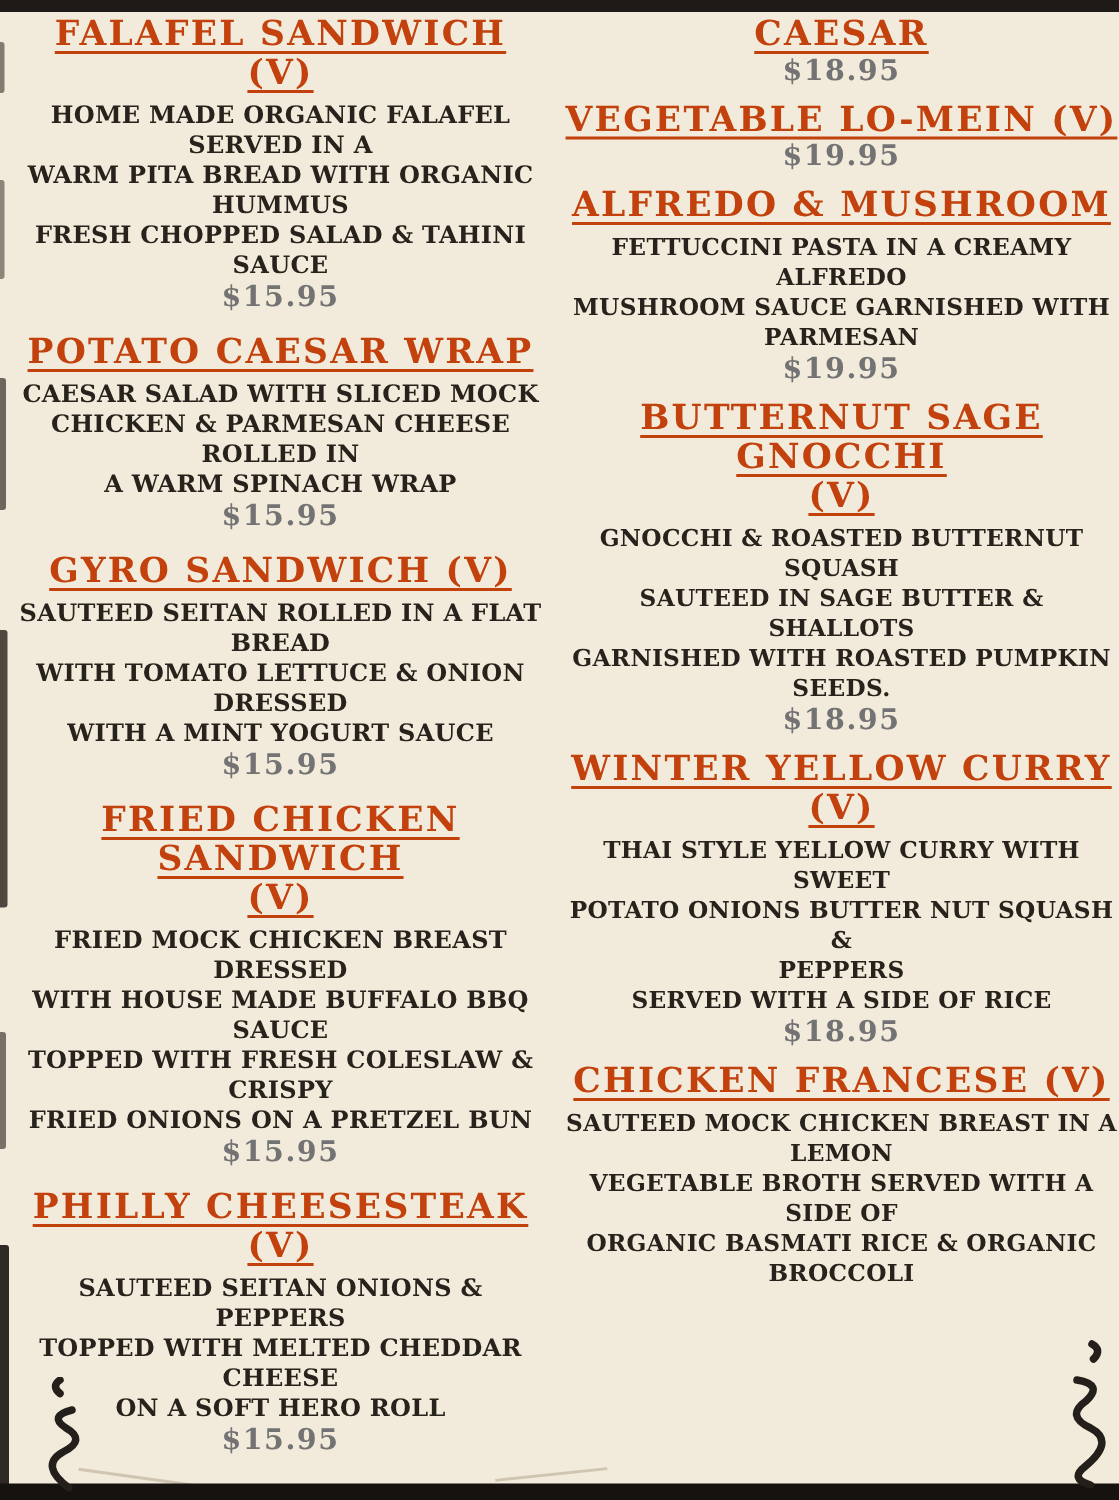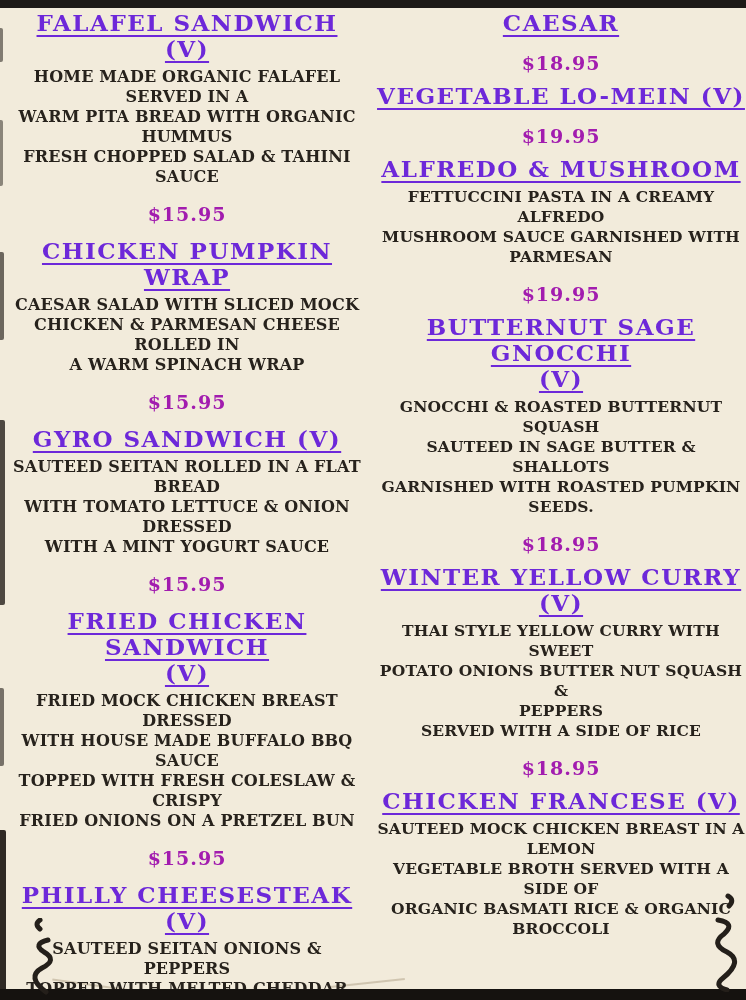--- a/index.html
+++ b/index.html
@@ -51,30 +51,30 @@
   .menu-item { text-align: center; }
   .col-left  .menu-item { margin-bottom: 13px; }
   .col-right .menu-item { margin-bottom: 9px; }
 
   .item-name {
     font-size: 23px; line-height: 26px; font-weight: 700;
     letter-spacing: 1.5px; white-space: pre-line;
     text-decoration: underline;
     text-decoration-thickness: 2px;
     text-underline-offset: 4px;
-    color: #6d28d9;
+    color: #c2410c;
   }
   .item-desc {
     font-size: 16px; line-height: 20px; font-weight: 700;
     letter-spacing: .2px; white-space: pre-line; margin-top: 5px;
     color: #27221c;
   }
   .item-price {
-    font-size: 19px; line-height: 22px; font-weight: 700; margin-top: 16px;
-    letter-spacing: 1px; color: #a21caf;
+    font-size: 19px; line-height: 22px; font-weight: 700; margin-top: 0;
+    letter-spacing: 1px; color: #737373;
   }
   .col-right .item-desc { font-size: 15.5px; }
 </style>
 </head>
 <body>
 
 <div class="page">
 
   <div class="edge-bar-top"></div>
   <div class="edge-bar-bottom"></div>
@@ -101,21 +101,21 @@
 
     <div class="col col-left">
       <div class="menu-item">
         <div class="item-name">FALAFEL SANDWICH (V)</div>
         <div class="item-desc">HOME MADE ORGANIC FALAFEL SERVED IN A
 WARM PITA BREAD WITH ORGANIC HUMMUS
 FRESH CHOPPED SALAD &amp; TAHINI SAUCE</div>
         <div class="item-price">$15.95</div>
       </div>
       <div class="menu-item">
-        <div class="item-name">CHICKEN PUMPKIN WRAP</div>
+        <div class="item-name">POTATO CAESAR WRAP</div>
         <div class="item-desc">CAESAR SALAD WITH SLICED MOCK
 CHICKEN &amp; PARMESAN CHEESE ROLLED IN
 A WARM SPINACH WRAP</div>
         <div class="item-price">$15.95</div>
       </div>
       <div class="menu-item">
         <div class="item-name">GYRO SANDWICH (V)</div>
         <div class="item-desc">SAUTEED SEITAN ROLLED IN A FLAT BREAD
 WITH TOMATO LETTUCE &amp; ONION DRESSED
 WITH A MINT YOGURT SAUCE</div>

